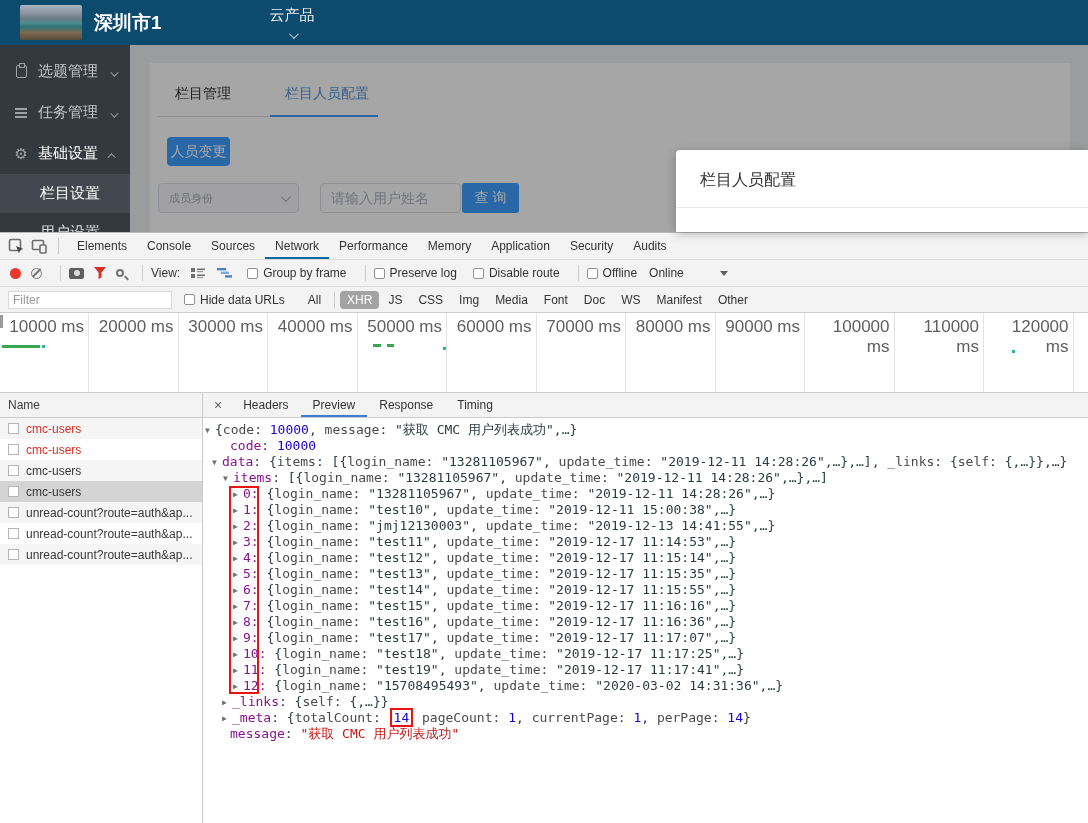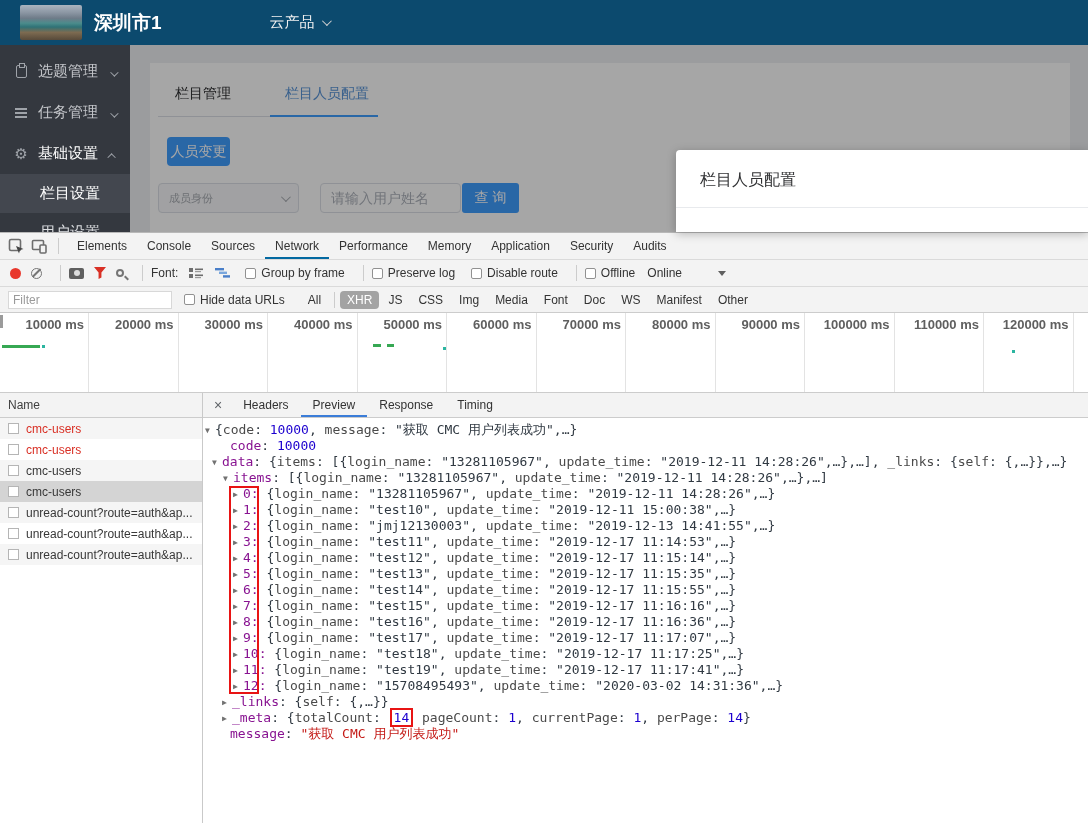--- a/index.html
+++ b/index.html
@@ -4,21 +4,21 @@
 <style>
   * { margin:0; padding:0; box-sizing:border-box; }
   html,body { width:1088px; height:823px; }
   body { position:relative; font-family:"Liberation Sans",sans-serif; background:#fff; overflow:hidden; }
 
   
   .app-header { position:absolute; left:0; top:0; width:1088px; height:45px; background:#0c4a6e; display:flex; align-items:center; }
   .logo { width:62px; height:35px; margin-left:20px; border-radius:2px;
     background:linear-gradient(180deg,#aab4bf 0%,#8b96a3 22%,#6e7b88 38%,#4b8c8c 52%,#2f7276 63%,#7d6b51 78%,#574a3a 100%); }
   .app-title { color:#fff; font-size:19px; font-weight:bold; margin-left:12px; }
-  .product-menu { color:#f0f0f0; font-size:15px; margin-left:108px; display:flex; align-items:center; gap:7px; }
+  .product-menu { color:#f0f0f0; font-size:15px; margin-left:108px; display:flex; align-items:center; gap:7px;flex-direction:column; }
   .chev { width:7px; height:7px; border-right:1.5px solid #cfcfcf; border-bottom:1.5px solid #cfcfcf; display:inline-block; }
   .chev.down { transform:rotate(45deg) translateY(-2px); }
   .chev.up   { transform:rotate(-135deg) translateY(-2px); }
 
   
   .sidebar { position:absolute; left:0; top:45px; width:130px; height:187px; background:#34383f; padding-top:6px; overflow:hidden; }
   .side-item { height:41px; display:flex; align-items:center; padding-left:13px; gap:9px; color:#c3c5c9; font-size:15px; cursor:pointer; }
   .side-item.active { color:#fff; }
   .side-item .sicon { width:16px; display:flex; justify-content:center; color:#9fa3a9; }
   .side-item .schev { margin-left:auto; margin-right:14px; }
@@ -72,21 +72,21 @@
   .cb { width:11px; height:11px; border:1px solid #919191; border-radius:2px; background:#fff; display:inline-block; flex:none; margin-right:5px; cursor:pointer; }
   .tb-label { margin-right:10px; white-space:nowrap; }
   .dd-arrow { width:0; height:0; border-left:4px solid transparent; border-right:4px solid transparent; border-top:5px solid #5f5f5f; margin-left:26px; cursor:pointer; }
   .filter-input { width:164px; height:18px; border:1px solid #d8d8d8; background:#fff; font-size:12px; font-family:inherit; padding:0 4px; }
   .filter-input::placeholder { color:#9a9a9a; }
   .pill { padding:2px 7px; border-radius:4px; margin:0 1px; cursor:pointer; color:#333; white-space:nowrap; }
   .pill.active { background:#a3a3a3; color:#fff; }
 
   .dt-timeline { position:relative; height:80px; background:#fff; border-bottom:1px solid #ccc; overflow:hidden; }
   .tick-line { position:absolute; top:0; bottom:0; width:1px; background:#e3e3e3; }
-  .tick-label { position:absolute; top:4px; width:82px; text-align:right; font-size:13px; color:#5f5f5f;font-weight:bold; }
+  .tick-label { position:absolute; top:4px; width:82px; text-align:right; font-size:17px; color:#5f5f5f; }
   .tl-mark { position:absolute; }
   .tl-corner { position:absolute; left:0; top:2px; width:3px; height:13px; background:#9b9b9b; }
 
   .dt-main { position:absolute; left:0; top:160px; right:0; bottom:0; display:flex; }
   .req-panel { width:203px; flex:none; border-right:1px solid #c9c9c9; background:#fff; }
   .req-header { height:25px; background:#f3f3f3; border-bottom:1px solid #ccc; display:flex; align-items:center; padding-left:8px; color:#404040; }
   .req-row { height:21px; display:flex; align-items:center; padding-left:8px; gap:7px; cursor:pointer; background:#fff; }
   .req-row.odd { background:#f5f5f5; }
   .req-row.selected { background:#d4d4d4; }
   .req-row .ric { width:11px; height:11px; border:1px solid #b5b5b5; background:#fff; flex:none; }
@@ -210,21 +210,21 @@
     <span class="tb-icon">
         <span class="cam-ic"></span>
       </span>
     <span class="tb-icon">
         <span class="funnel-ic"></span>
       </span>
     <span class="tb-icon">
         <span class="mag-ic"></span>
       </span>
     <span class="dt-sep"></span>
-    <span class="tb-label">Font:</span>
+    <span class="tb-label">View:</span>
     <span class="tb-icon">
       <svg width="16" height="14" viewBox="0 0 16 14">
           <rect x="1" y="2" width="4" height="4" fill="#6e6e6e"></rect>
           <rect x="7" y="2.5" width="8" height="1.6" fill="#6e6e6e"></rect>
           <rect x="7" y="5" width="6" height="1.2" fill="#9a9a9a"></rect>
           <rect x="1" y="8" width="4" height="4" fill="#6e6e6e"></rect>
           <rect x="7" y="8.5" width="8" height="1.6" fill="#6e6e6e"></rect>
           <rect x="7" y="11" width="6" height="1.2" fill="#9a9a9a"></rect>
         </svg>
     </span>

